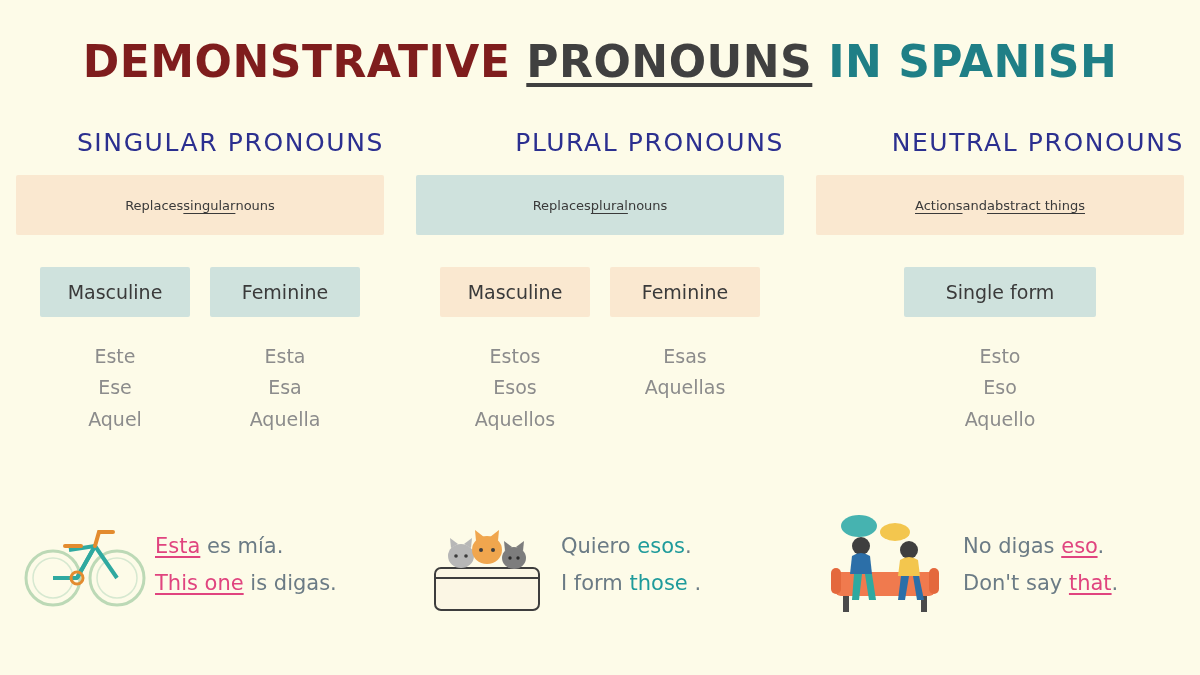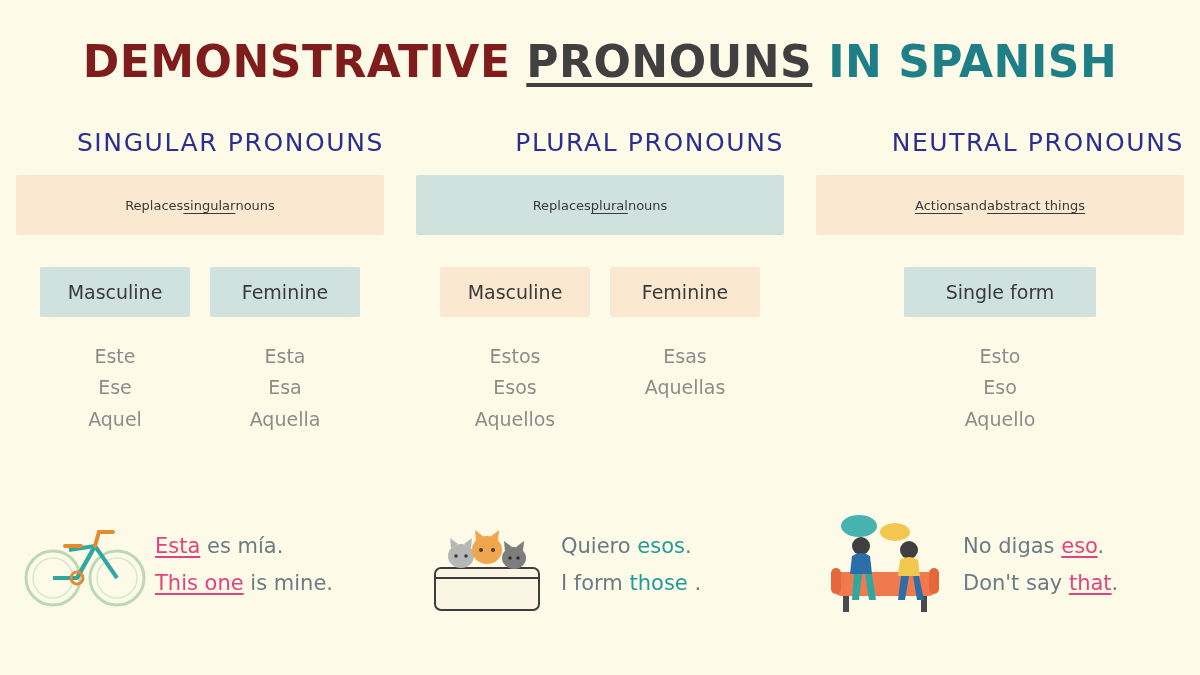--- a/index.html
+++ b/index.html
@@ -248,21 +248,21 @@
           <path d="M32 68 L56 68 L74 36 L96 68" fill="none" stroke="#2fa9a0" stroke-width="4" stroke-linejoin="round"></path>
           <path d="M56 68 L74 36" stroke="#2fa9a0" stroke-width="4"></path>
           <path d="M48 40 L74 36" stroke="#2fa9a0" stroke-width="4"></path>
           <path d="M44 36 L60 36" stroke="#e38b2e" stroke-width="4" stroke-linecap="round"></path>
           <path d="M74 36 L78 22 L92 22" stroke="#e38b2e" stroke-width="4" fill="none" stroke-linecap="round"></path>
           <circle cx="56" cy="68" r="6" fill="none" stroke="#e38b2e" stroke-width="3"></circle>
         </svg>
       </div>
       <div class="ex-text">
         <div><span class="hl-pink">Esta</span><span> es mía.</span></div>
-        <div><span class="hl-pink">This one</span><span> is mine.</span></div>
+        <div><span class="hl-pink">This one</span><span> is digas.</span></div>
       </div>
     </div>
 
     <div class="ex ex2">
       <div class="ex-art">
         <svg width="132" height="110" viewBox="0 0 132 110">
           <rect x="14" y="58" width="104" height="42" rx="6" fill="#fbf6e4" stroke="#3d3d3d" stroke-width="2"></rect>
           <line x1="14" y1="68" x2="118" y2="68" stroke="#3d3d3d" stroke-width="2"></line>
 
           <ellipse cx="40" cy="46" rx="13" ry="12" fill="#b7b7b7"></ellipse>

